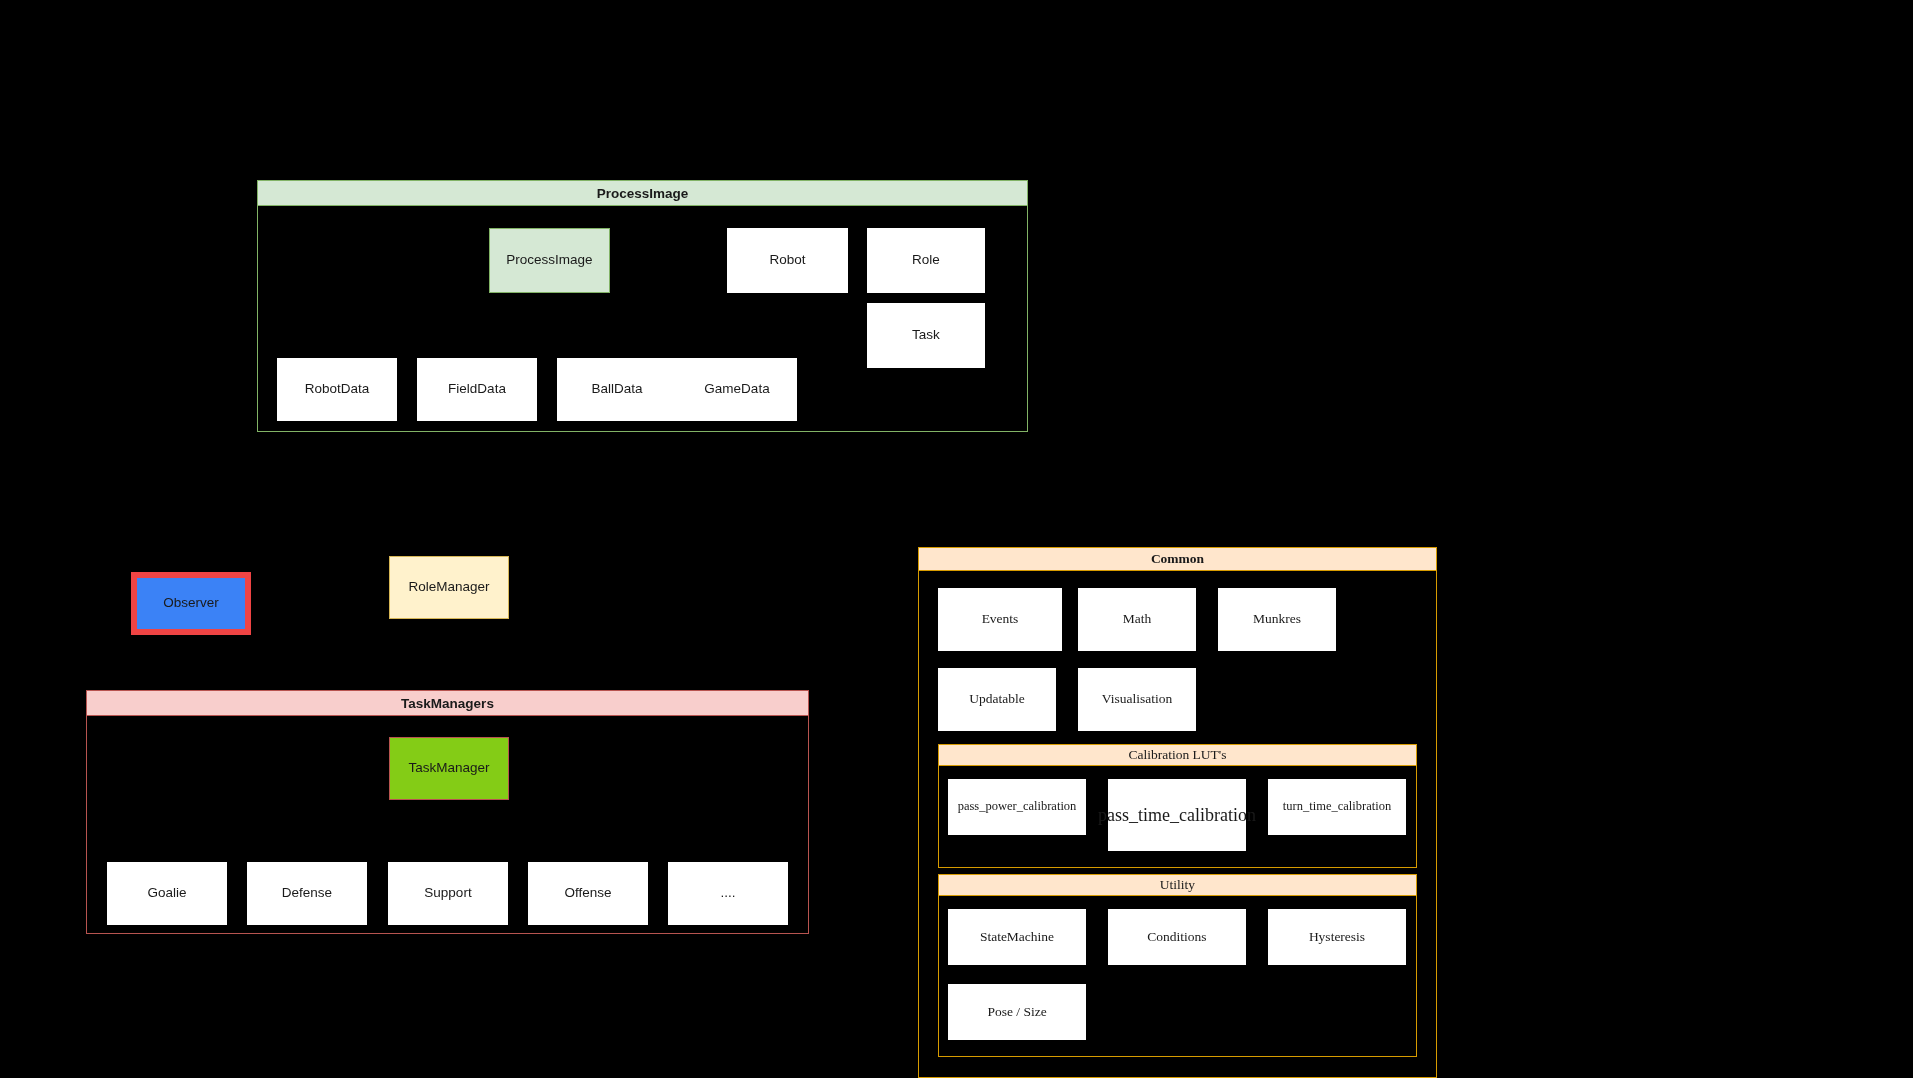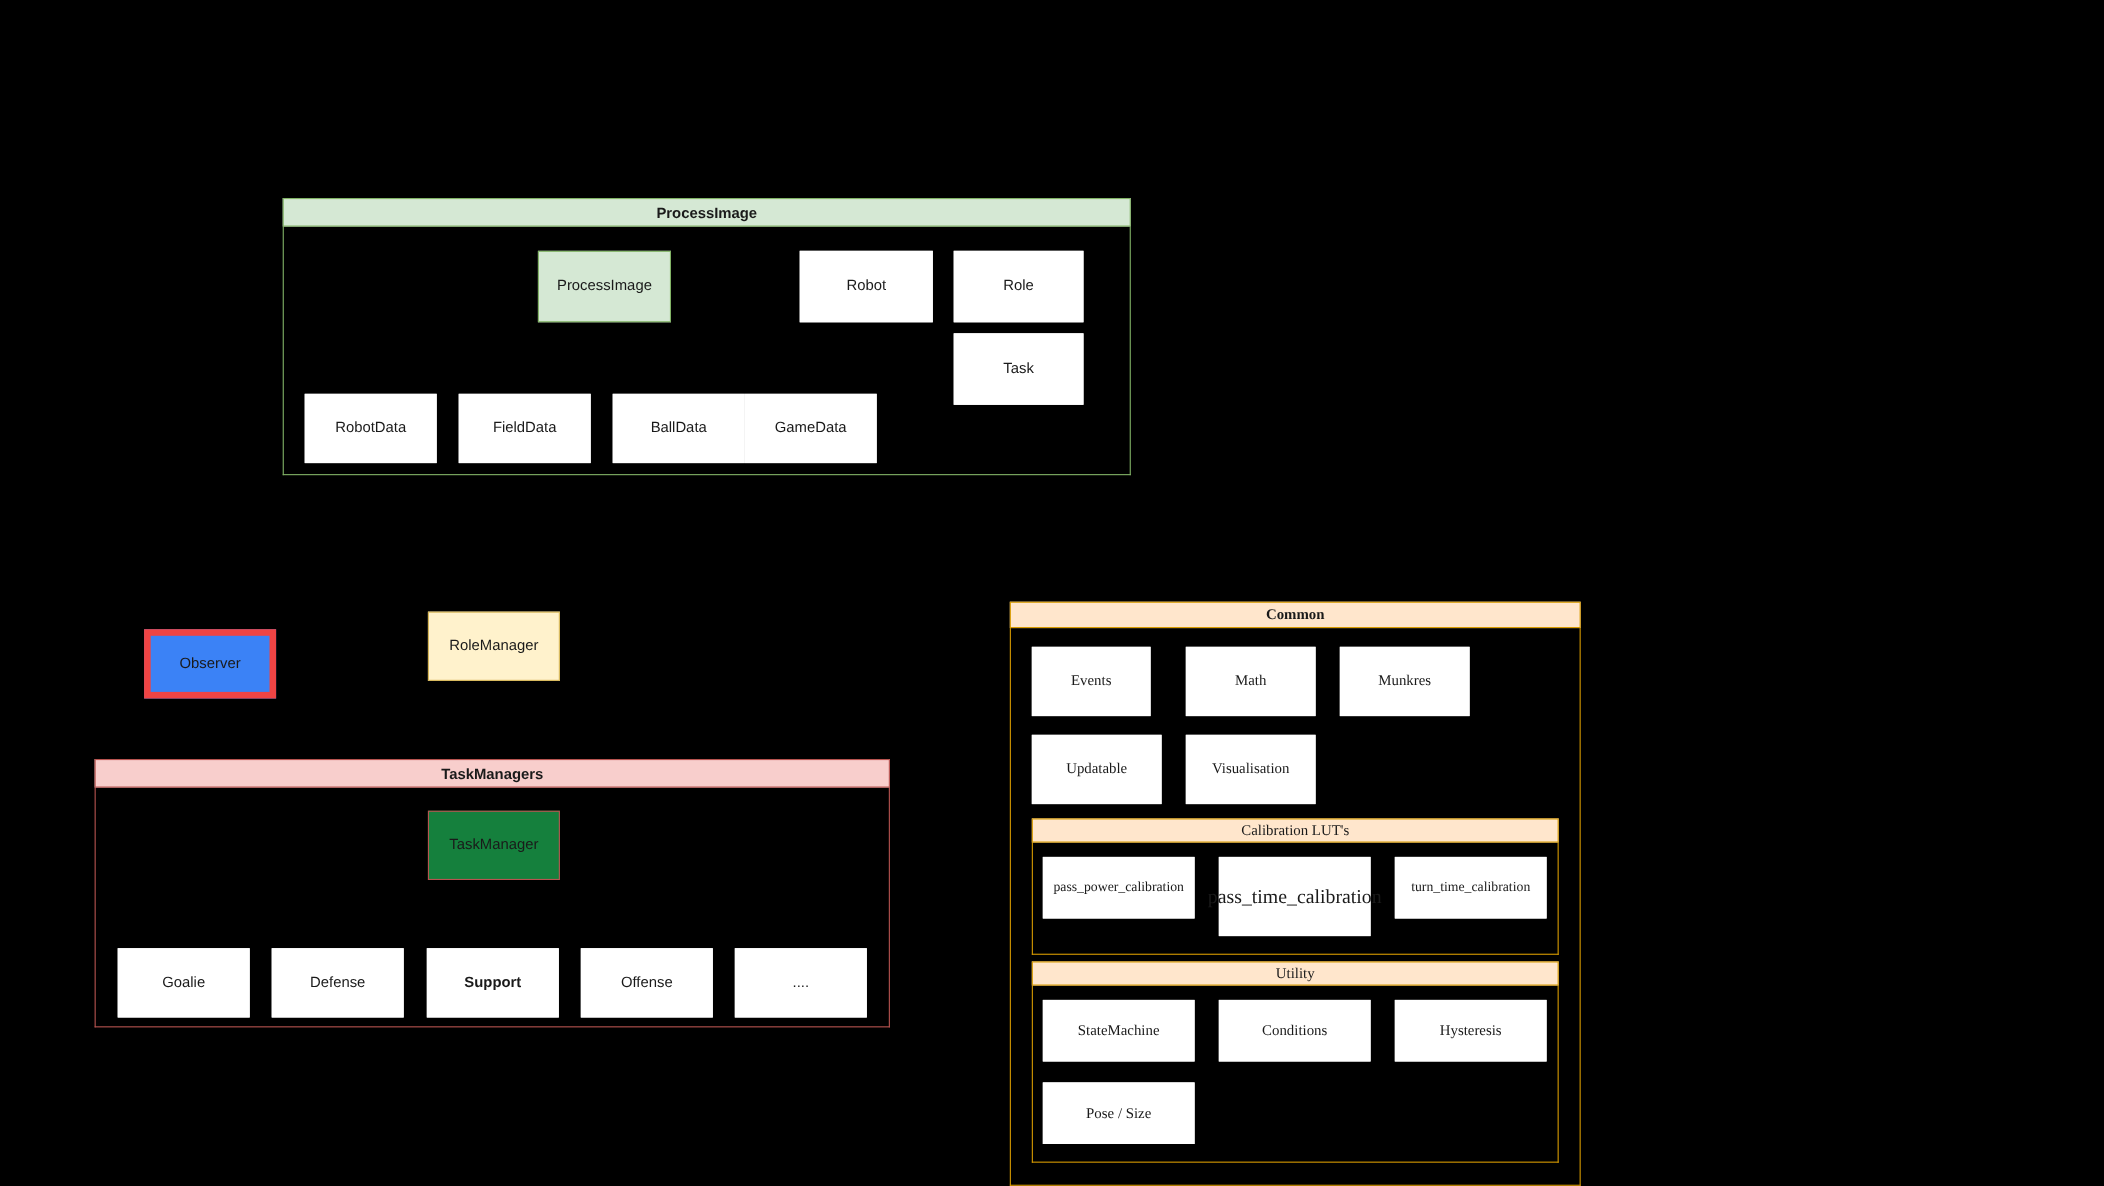--- a/index.html
+++ b/index.html
@@ -52,21 +52,21 @@
   .blue-fill {
     background: #3b82f6;
     border: 6px solid #ef4444;
     margin-top: 16px;
   }
   .yellow-fill {
     background: #fff2cc;
     border: 1px solid #d6b656;
   }
   .pink-fill {
-    background: #15803d;
+    background: #84cc16;
     border: 1px solid #b85450;
   }
   
   .group {
     position: absolute;
     box-sizing: border-box;
     background: transparent;
   }
   .group > .group-header {
     position: absolute;
@@ -176,38 +176,38 @@
     </div>
 
     <div class="node plain" style="left:21px; top:172px; width:120px; height:63px;">
       <span>Goalie</span>
     </div>
 
     <div class="node plain" style="left:161px; top:172px; width:120px; height:63px;">
       <span>Defense</span>
     </div>
 
-    <div class="node plain" style="left:302px; top:172px; width:120px; height:63px;font-weight:bold;">
+    <div class="node plain" style="left:302px; top:172px; width:120px; height:63px;">
       <span>Support</span>
     </div>
 
     <div class="node plain" style="left:442px; top:172px; width:120px; height:63px;">
       <span>Offense</span>
     </div>
 
     <div class="node plain" style="left:582px; top:172px; width:120px; height:63px;">
       <span>....</span>
     </div>
   </div>
 
   <div class="group orange" style="left:918px; top:547px; width:519px; height:531px;font-family:Liberation Serif, serif;">
     <div class="group-header" style="height:24px;">Common</div>
     <div class="group-body" style="top:24px; height:507px;"></div>
 
-    <div class="node plain" style="left:20px; top:41px; width:108px; height:63px;">
+    <div class="node plain" style="left:20px; top:41px; width:124px; height:63px;">
       <span>Events</span>
     </div>
 
     <div class="node plain" style="left:160px; top:41px; width:118px; height:63px;">
       <span>Math</span>
     </div>
 
     <div class="node plain" style="left:300px; top:41px; width:118px; height:63px;">
       <span>Munkres</span>
     </div>

